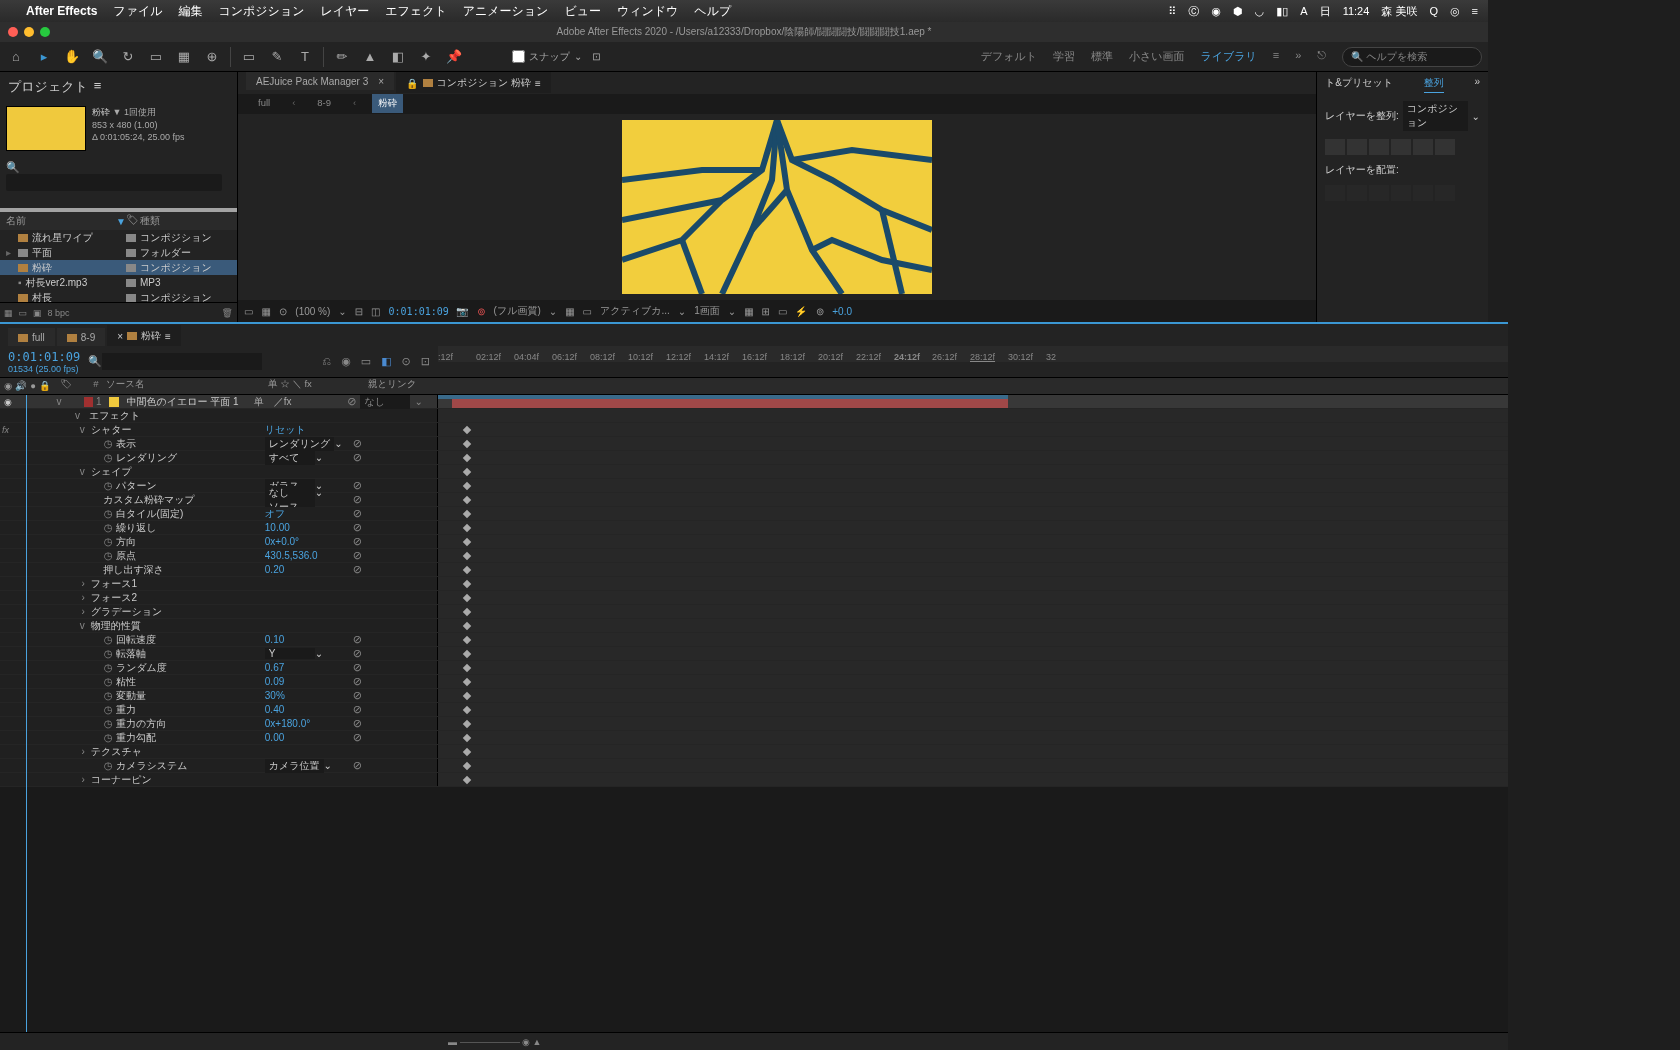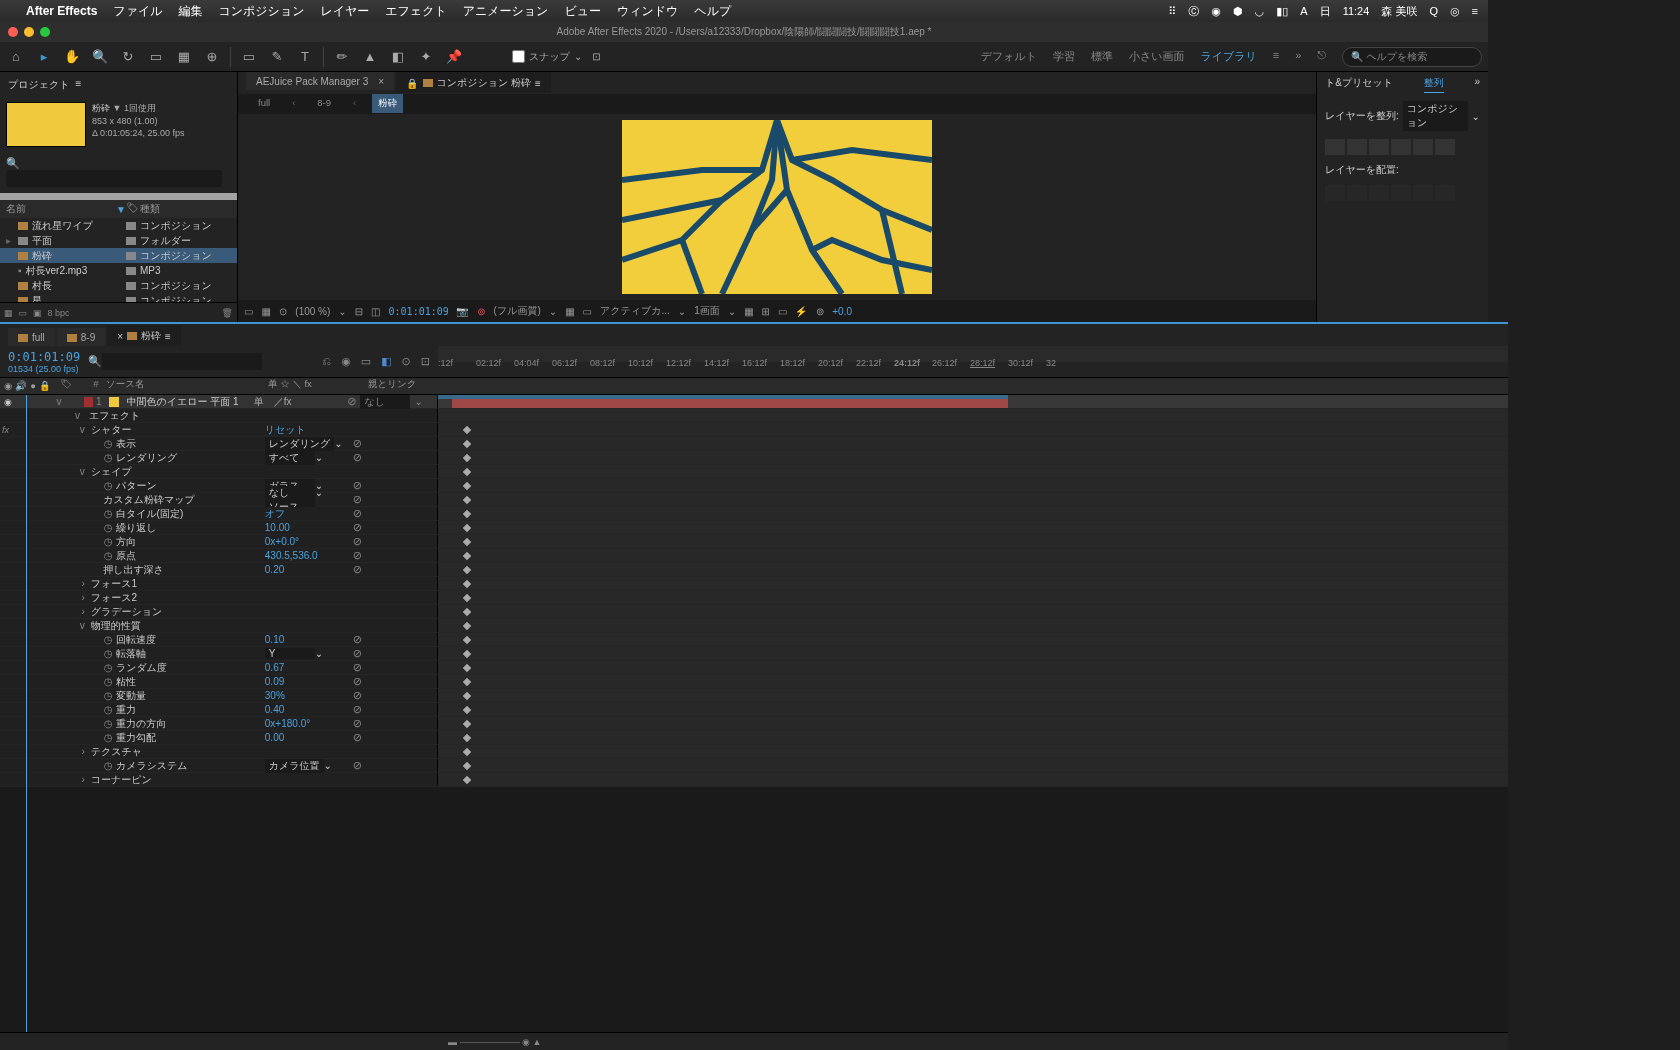--- a/index.html
+++ b/index.html
@@ -25,27 +25,27 @@
 .toolbar .tool.active { color:#3b97d3; }
 .toolbar .sep { width:1px; height:20px; background:#444; }
 .toolbar .snap { display:flex; align-items:center; gap:4px; font-size:10px; color:#aaa; margin-left:40px; }
 .toolbar .workspaces { margin-left:auto; display:flex; gap:16px; color:#888; font-size:11px; }
 .toolbar .workspaces span.active { color:#4aa3df; }
 .toolbar .search-box { background:#1a1a1a; border:1px solid #444; border-radius:10px; padding:2px 8px; width:140px; color:#888; font-size:10px; margin-left:8px; }
 
 
 .main { display:flex; height:250px; }
 .left-panel { width:238px; background:#232323; display:flex; flex-direction:column; border-right:1px solid #000; }
-.panel-head { padding:6px 8px; font-size:10px; color:#ccc; display:flex; align-items:flex-start; gap:6px; }
+.panel-head { padding:6px 8px; font-size:13px; color:#ccc; display:flex; align-items:flex-start; gap:6px; }
 .proj-info { display:flex; padding:4px 6px; gap:6px; }
 .proj-thumb { width:80px; height:45px; background:#f0c93d; border:1px solid #000; }
 .proj-meta { font-size:9px; color:#aaa; line-height:1.4; }
 .proj-search { margin:6px; }
 .proj-search input { width:96%; background:#1a1a1a; border:none; color:#ccc; padding:3px 4px; font-size:10px; border-radius:2px;}
-.proj-head { display:flex; background:#2a2a2a; padding:2px 6px; font-size:10px; color:#999; border-top:7px solid #a3a3a3; }
+.proj-head { display:flex; background:#2a2a2a; padding:2px 6px; font-size:10px; color:#999; border-top:4px solid #a3a3a3;margin-top:11px; }
 .proj-head .c1{width:120px;display:flex;align-items:center;gap:4px;} .proj-head .c2{flex:1;}
 .proj-list { flex:1; overflow:auto; }
 .proj-row { display:flex; padding:2px 6px; font-size:10px; color:#ccc; align-items:center; height:15px; }
 .proj-row.sel { background:#3a5a7a; }
 .proj-row .nm { width:120px; display:flex; align-items:center; gap:4px; }
 .proj-row .tp { display:flex; align-items:center; gap:4px; flex:1;}
 .folder-ico{width:10px;height:8px;background:#888;display:inline-block;}
 .comp-ico{width:10px;height:8px;background:#b08040;display:inline-block;}
 .proj-foot { height:20px; background:#232323; border-top:1px solid #000; display:flex; align-items:center; padding:0 4px; gap:6px; color:#888; font-size:9px;}
 
@@ -75,21 +75,21 @@
 .timeline { position:absolute; top:322px; left:0; right:172px; bottom:0; background:#1e1e1e; display:flex; flex-direction:column; border-top:2px solid #3b97d3; }
 .tl-tabs { height:22px; background:#232323; display:flex; align-items:end; gap:2px; padding-left:8px;}
 .tl-head { height:32px; display:flex; background:#232323; border-bottom:1px solid #000;}
 .tl-head-left { width:438px; display:flex; align-items:center; padding:0 8px; gap:8px;}
 .tl-time { color:#4aa3df; font-size:12px; font-family:monospace;}
 .tl-frame { color:#4aa3df; font-size:9px;}
 .tl-search input{ background:#1a1a1a; border:none; color:#ccc; padding:3px 18px 3px 4px; width:160px; font-size:10px;}
 .tl-icons { display:flex; gap:10px; margin-left:auto; color:#888; }
 .tl-ruler { flex:1; position:relative; background:#232323; }
 .ruler-track { height:16px; position:relative; background:#2a2a2a; color:#888; font-size:9px;}
-.ruler-track span{position:absolute;top:12px;}
+.ruler-track span{position:absolute;top:6px;}
 .ruler-bar { position:absolute; left:14px; right:330px; top:0; height:10px; background:#2a6699; border-radius:2px;}
 .tl-colhead { height:17px; background:#2a2a2a; display:flex; font-size:9.5px; color:#999; border-bottom:1px solid #000;}
 .tl-colhead .toggles{width:60px;padding:2px 4px;display:flex;gap:3px;}
 .tl-colhead .num{width:20px;text-align:center;}
 .tl-colhead .nm{width:162px;}
 .tl-colhead .sw{width:100px;}
 .tl-colhead .pl{width:96px;}
 .tl-body { flex:1; overflow:auto; background:#1a1a1a; position:relative;}
 .tl-row { display:flex; height:14px; font-size:10px; color:#ccc; border-bottom:1px solid #252525;}
 .tl-row .ctrl { width:438px; display:flex; align-items:center; background:#222; border-right:1px solid #000;}

